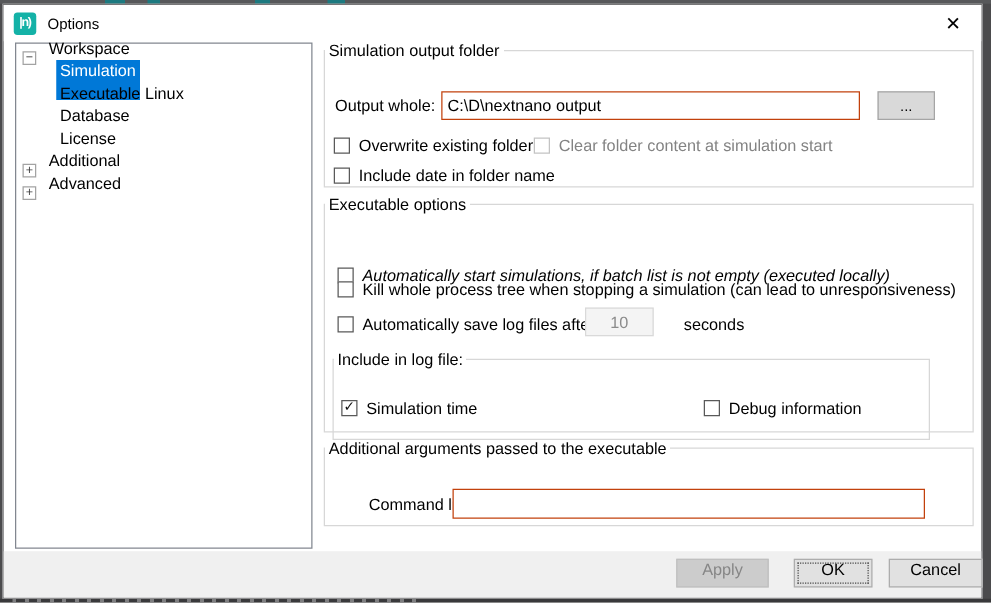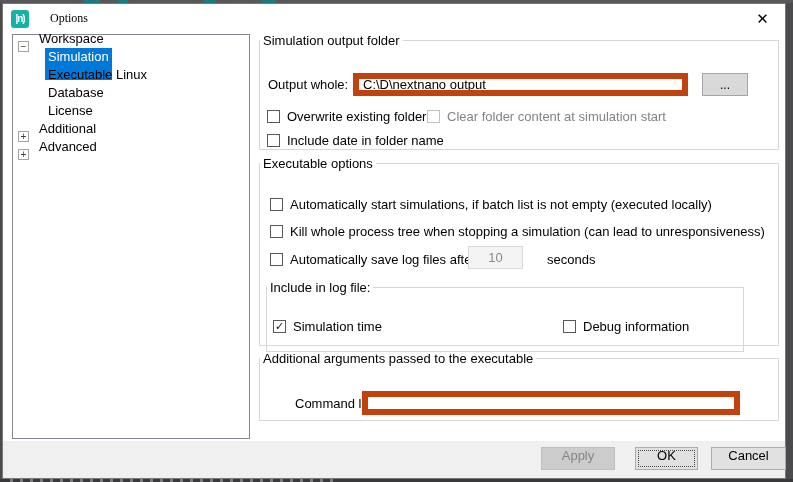--- a/index.html
+++ b/index.html
@@ -19,41 +19,41 @@
   .bottom-marks { position:absolute; left:10px; top:0; width:330px; height:3px;
     background:repeating-linear-gradient(90deg,#8f8f91 0 3px, transparent 3px 10px); opacity:.8; }
 
   
   .dialog { position:absolute; left:2px; top:3px; width:784px; height:476px;
     background:#fff; border:1px solid #777778; }
 
   .titlebar { position:relative; height:29px; background:#fff; display:flex; align-items:center; padding-left:8px; }
   .logo { width:18px; height:18px; border-radius:3px; background:#14b2a7; color:#fff;
     font-size:10px; font-weight:bold; display:flex; align-items:center; justify-content:center; letter-spacing:-1px; }
-  .title { margin-left:21px; font-size:12px;font-family:Liberation Serif, serif; }
+  .title { margin-left:9px; font-size:12px; }
   .close-btn { position:absolute; right:0; top:0; width:45px; height:29px;
     display:flex; align-items:center; justify-content:center; font-size:15px; font-weight:300; cursor:default; }
 
   
   .tree { position:absolute; left:9px; top:30px; width:238px; height:405px;
     border:1px solid #828790; background:#fff; padding-top:2px; }
   .tree-row { height:18px; display:flex; align-items:center; padding-left:5px; white-space:nowrap; }
   .tree-row.child { padding-left:32px; }
   .expander { width:11px; height:11px; border:1px solid #a3a3a3; background:#fff; color:#3c3c3c;
     font-size:10px; line-height:9px; text-align:center; margin-right:7px; flex:0 0 11px; }
   .tree-label { padding:1px 3px 16px 3px; }
   .tree-label.selected { background:#0078d7; color:#fff; }
 
   
   fieldset.group { position:absolute; margin:0; padding:0; border:1px solid #d7d7d7; min-inline-size:0; background:transparent; }
   fieldset.group legend { padding:0 3px; margin-left:0; font-size:13px; }
 
   .g-label { position:absolute; white-space:nowrap; }
 
-  input.textbox { position:absolute; border:6px solid #c2410c; background:#fff; color:#000;
+  input.textbox { position:absolute; border:1px solid #c2410c; background:#fff; color:#000;
     font-family:"Liberation Sans",sans-serif; font-size:13px; padding:0 4px; }
 
   .browse-btn { position:absolute; background:#d9d9d9; border:1px solid #a5a5a5;
     font-size:12px; display:flex; align-items:center; justify-content:center; }
 
   .cbrow { position:absolute; display:flex; align-items:center; white-space:nowrap; }
   .cbox { width:13px; height:13px; border:1px solid #595959; background:#fff; margin-right:7px; flex:0 0 13px;
     font-size:11px; line-height:11px; text-align:center; color:#111; }
   .cbrow.disabled .cbox { border-color:#c3c3c3; }
   .cbrow.disabled .cb-label { color:#838383; }
@@ -134,21 +134,21 @@
       <span class="cb-label">Clear folder content at simulation start</span>
     </div>
     <div class="cbrow" style="left:7px; top:85px;">
       <span class="cbox"></span>
       <span class="cb-label">Include date in folder name</span>
     </div>
   </fieldset>
 
   <fieldset class="group" style="left:256px; top:152px; width:520px; height:190px;">
     <legend>Executable options</legend>
-    <div class="cbrow" style="left:10px; top:26px;">
+    <div class="cbrow" style="left:10px; top:42px;font-style:italic;">
       <span class="cbox"></span>
       <span class="cb-label">Automatically start simulations, if batch list is not empty (executed locally)</span>
     </div>
     <div class="cbrow" style="left:10px; top:53px;">
       <span class="cbox"></span>
       <span class="cb-label">Kill whole process tree when stopping a simulation (can lead to unresponsiveness)</span>
     </div>
     <div class="cbrow" style="left:10px; top:81px;">
       <span class="cbox"></span>
       <span class="cb-label">Automatically save log files after</span>

